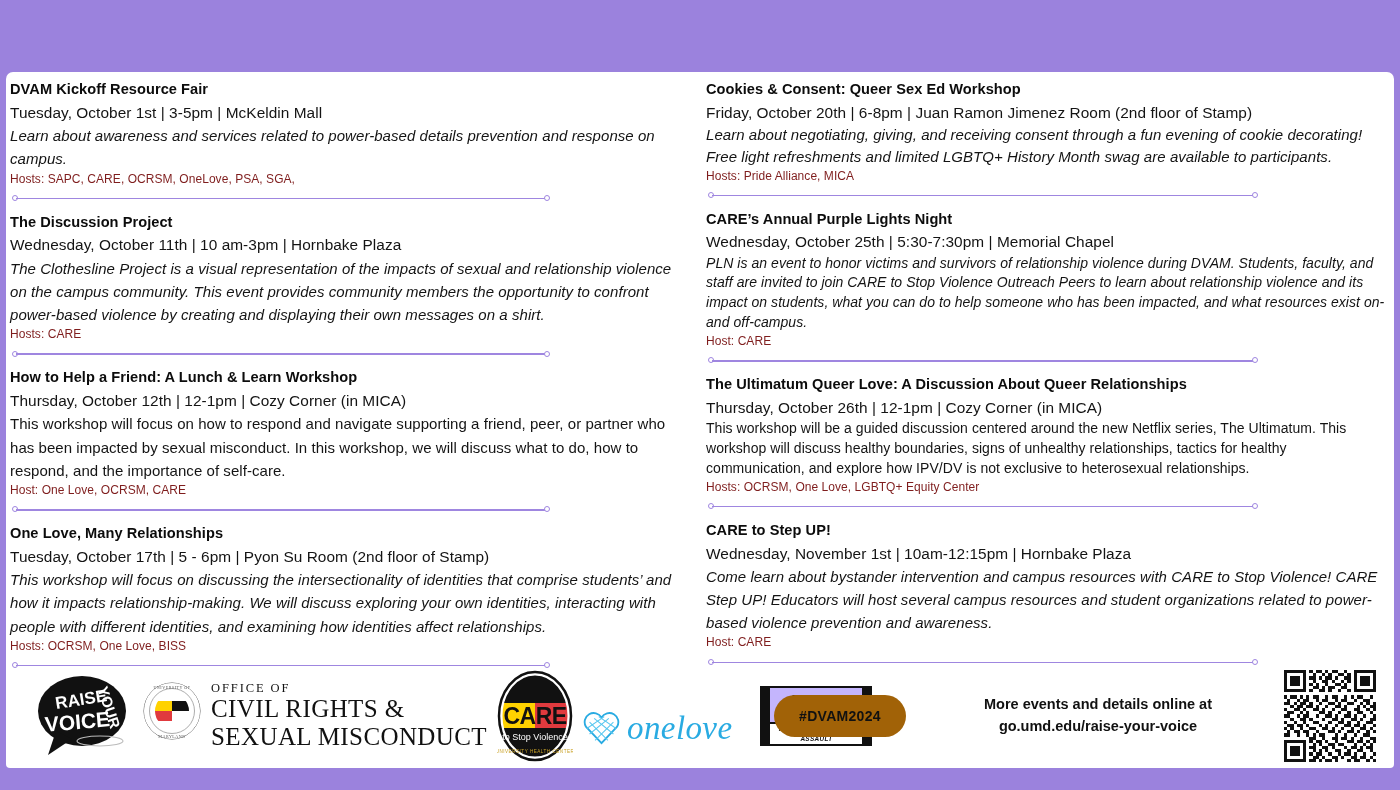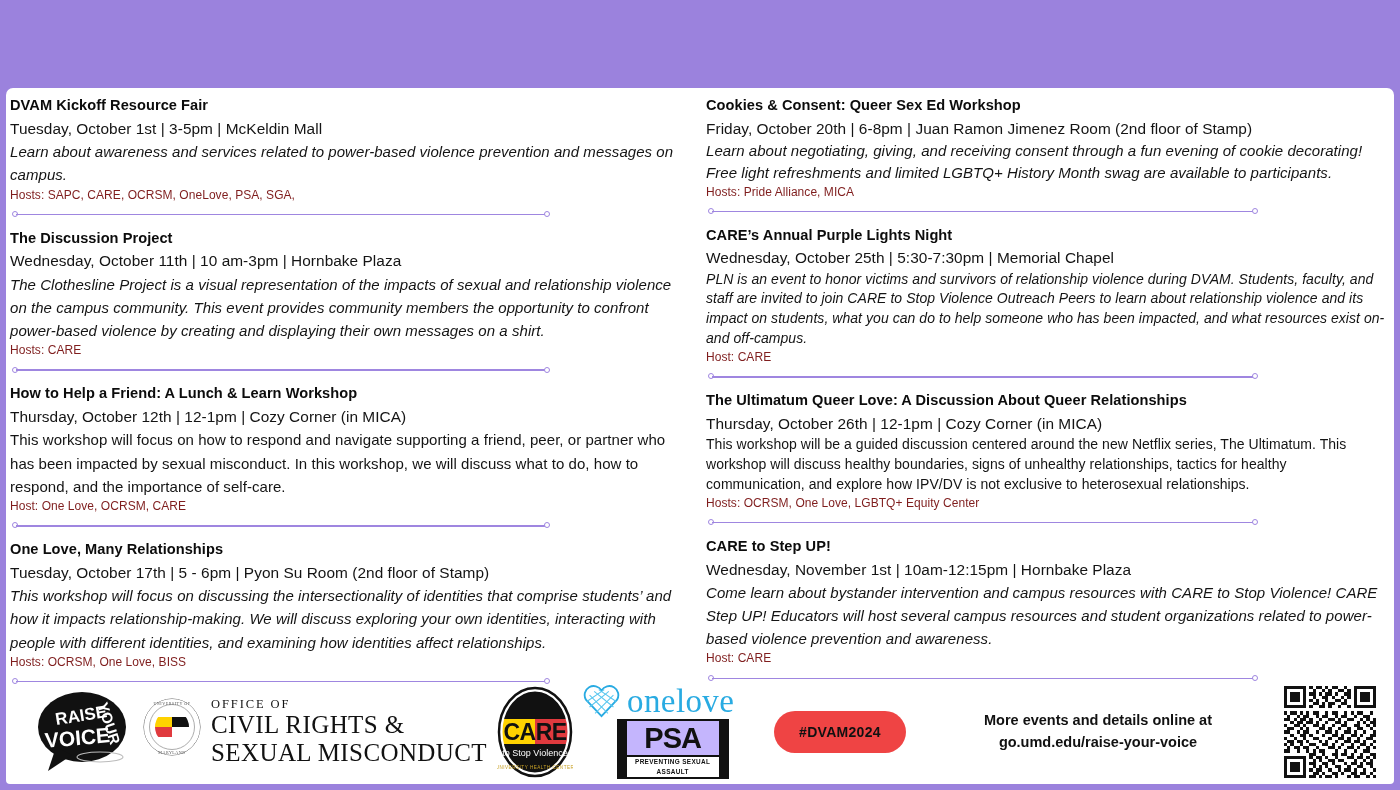--- a/index.html
+++ b/index.html
@@ -29,21 +29,21 @@
     color: #0d0d0d;
     letter-spacing: .3px;
     line-height: 1.35;
     white-space: pre;
   }
   .title-line .cap { color: #ffffff; font-size: 33px; }
 
   
   .card {
     position: absolute;
-    left: 6px; top: 88px;
+    left: 6px; top: 72px;
     width: 1388px; height: 696px;
     background: #ffffff;
     border-radius: 7px 7px 4px 4px;
     display: flex;
     flex-direction: column;
     overflow: hidden;
   }
   .columns {
     display: flex;
     flex: 1 1 auto;
@@ -146,21 +146,21 @@
   .ocrsm { display: flex; align-items: flex-start; gap: 9px; flex: 0 0 auto; }
   .ocrsm-seal { width: 60px; height: 60px; flex: 0 0 auto; }
   .ocrsm-txt { font-family: "Liberation Serif", serif; color: #111; line-height: 1.12; }
   .ocrsm-txt .l1 { font-size: 12.5px; letter-spacing: 1.9px; }
   .ocrsm-txt .l2, .ocrsm-txt .l3 { font-size: 25px; letter-spacing: .4px; }
 
   
   .care { width: 76px; height: 92px; flex: 0 0 auto; }
 
   
-  .ol-psa { display: flex; flex-direction: column; align-items: center; flex: 0 0 auto; }
+  .ol-psa { display: flex; flex-direction: row; align-items: flex-end; flex: 0 0 auto; font-style: italic; }
   .onelove { display: flex; align-items: center; gap: 7px; margin-bottom: 1px; }
   .onelove svg { width: 37px; height: 33px; }
   .onelove .word {
     font-family: "Liberation Serif", serif;
     font-size: 33px; color: #29abe2; line-height: 1;
     letter-spacing: .4px;
   }
   .psa {
     width: 112px; height: 60px; background: #111;
     margin-left: 28px;
@@ -177,21 +177,21 @@
   .psa-sub {
     background: #fff; color: #111;
     width: 92px;
     font-size: 6.4px; font-weight: 700; letter-spacing: .35px;
     text-align: center; line-height: 10px;
     font-family: "Liberation Sans", sans-serif;
   }
 
   
   .pill {
-    background: #ef4444;
+    background: #a16207;
     color: #111;
     border-radius: 999px;
     width: 132px; height: 42px;
     display: flex; align-items: center; justify-content: center;
     font-size: 14px; font-weight: 700; letter-spacing: .3px;
   }
   .more {
     text-align: center;
     font-size: 14.5px; font-weight: 700; color: #111;
     line-height: 1.5;
@@ -212,21 +212,21 @@
 </div>
 
 <div class="card">
   <div class="columns">
 
     <div class="col col-left">
 
       <div class="event">
         <div class="ev-title">DVAM Kickoff Resource Fair</div>
         <div class="ev-when">Tuesday, October 1st | 3-5pm | McKeldin Mall</div>
-        <div class="ev-desc italic loose">Learn about awareness and services related to power-based violence prevention and messages on campus.</div>
+        <div class="ev-desc italic loose">Learn about awareness and services related to power-based details prevention and response on campus.</div>
         <div class="ev-host">Hosts: SAPC, CARE, OCRSM, OneLove, PSA, SGA,</div>
       </div>
       <div class="divider w-left">
           <span class="cap l"></span>
           <span class="bar"></span>
           <span class="cap r"></span>
         </div>
 
       <div class="event">
         <div class="ev-title">The Discussion Project</div>

